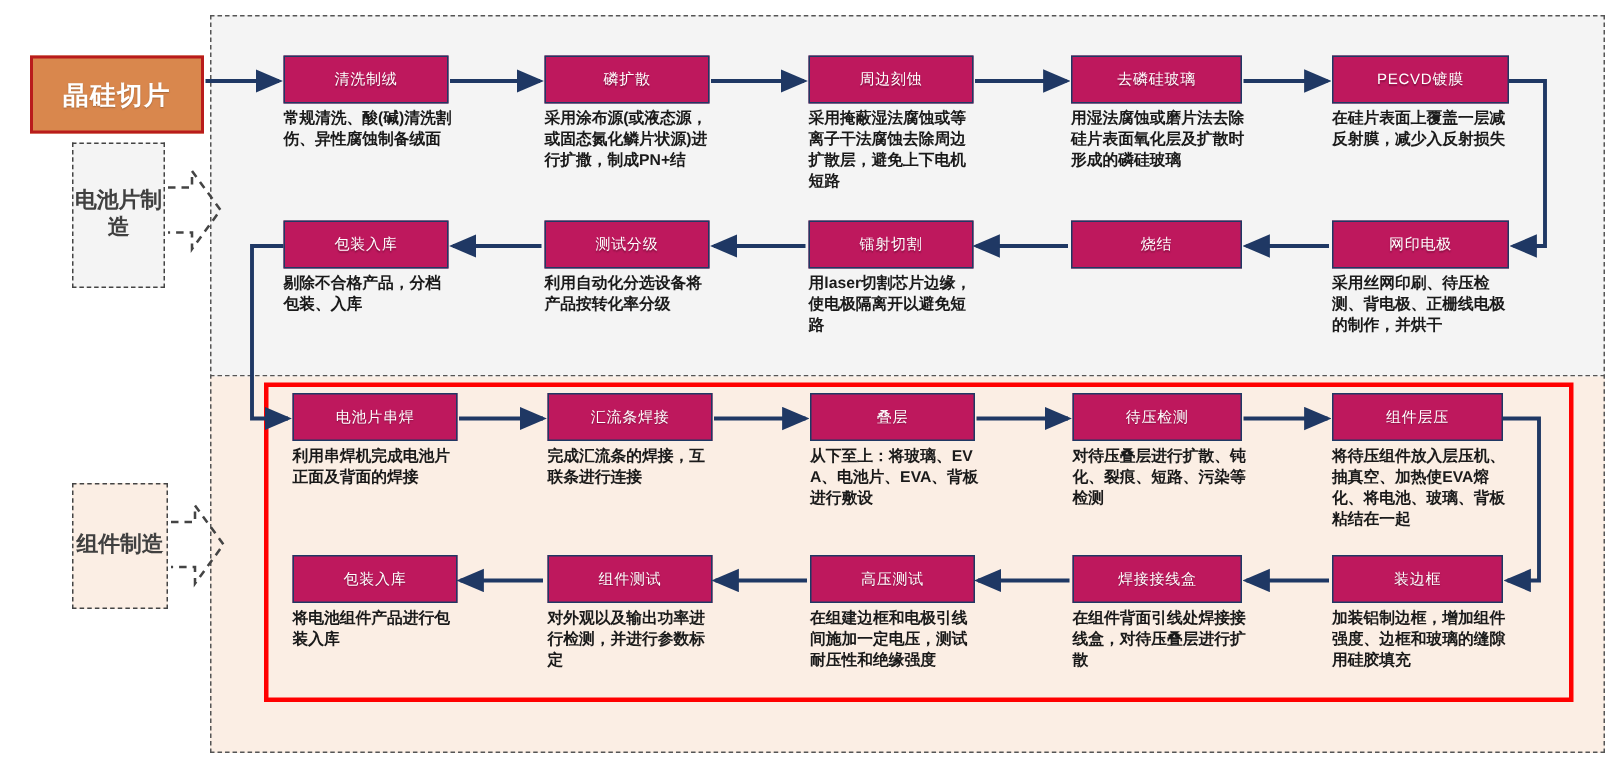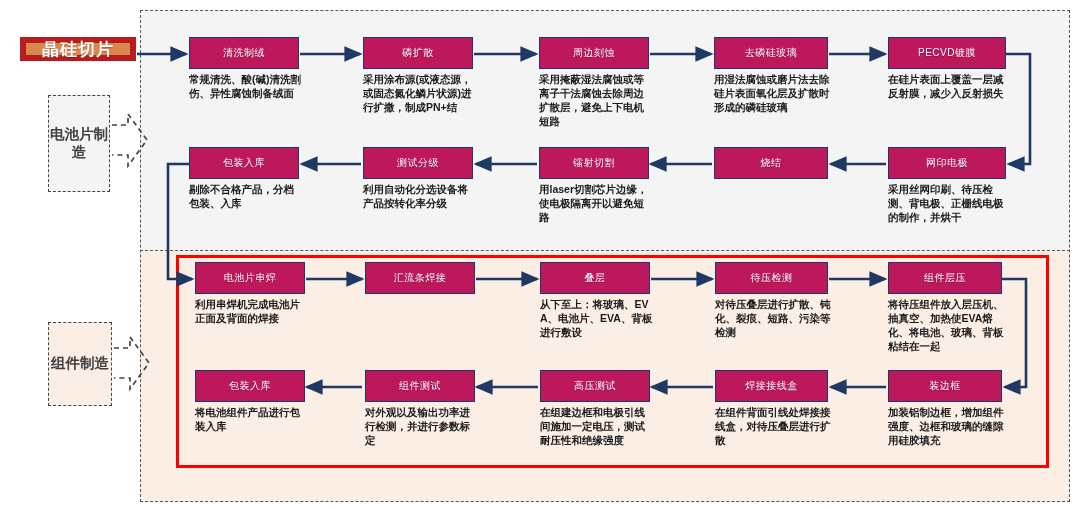--- a/index.html
+++ b/index.html
@@ -36,22 +36,22 @@
   .lbl-box{
     position:absolute;border:1.6px dashed #444;box-sizing:border-box;
     display:flex;align-items:center;justify-content:center;
     font-weight:bold;color:#404040;line-height:1.18;text-align:center;
   }
   #lbl-cell{left:48px;top:95px;width:62px;height:97px;font-size:14.5px;background:#f4f4f4;}
   #lbl-module{left:48px;top:322px;width:64px;height:84px;font-size:14.5px;background:#fbeee4;}
 
   
   .start-box{
-    position:absolute;left:20px;top:37px;width:116px;height:24px;
-    background:#d9874d;border:6px solid #b91c1c;box-sizing:border-box;
+    position:absolute;left:20px;top:37px;width:116px;height:52px;
+    background:#d9874d;border:2px solid #b91c1c;box-sizing:border-box;
     display:flex;align-items:center;justify-content:center;
     color:#ffffff;font-weight:bold;font-size:17px;letter-spacing:1px;
     text-shadow:0 1px 1px rgba(0,0,0,.25);
   }
 
   
   .node{position:absolute;}
   .node .cap{
     width:100%;height:32px;box-sizing:border-box;
     background:#be185d;border:1.4px solid #1f3864;
@@ -129,20 +129,21 @@
     <div class="cap">网印电极</div>
     <div class="desc">采用丝网印刷、待压检测、背电极、正栅线电极的制作，并烘干</div>
   </div>
 
   <div class="node" style="left:195px;top:262px;width:110px;">
     <div class="cap">电池片串焊</div>
     <div class="desc">利用串焊机完成电池片正面及背面的焊接</div>
   </div>
   <div class="node" style="left:365px;top:262px;width:110px;">
     <div class="cap">汇流条焊接</div>
+    <div class="desc">完成汇流条的焊接，互联条进行连接</div>
   </div>
   <div class="node" style="left:540px;top:262px;width:110px;">
     <div class="cap">叠层</div>
     <div class="desc">从下至上：将玻璃、EVA、电池片、EVA、背板进行敷设</div>
   </div>
   <div class="node" style="left:715px;top:262px;width:113px;">
     <div class="cap">待压检测</div>
     <div class="desc">对待压叠层进行扩散、钝化、裂痕、短路、污染等检测</div>
   </div>
   <div class="node" style="left:888px;top:262px;width:114px;">

